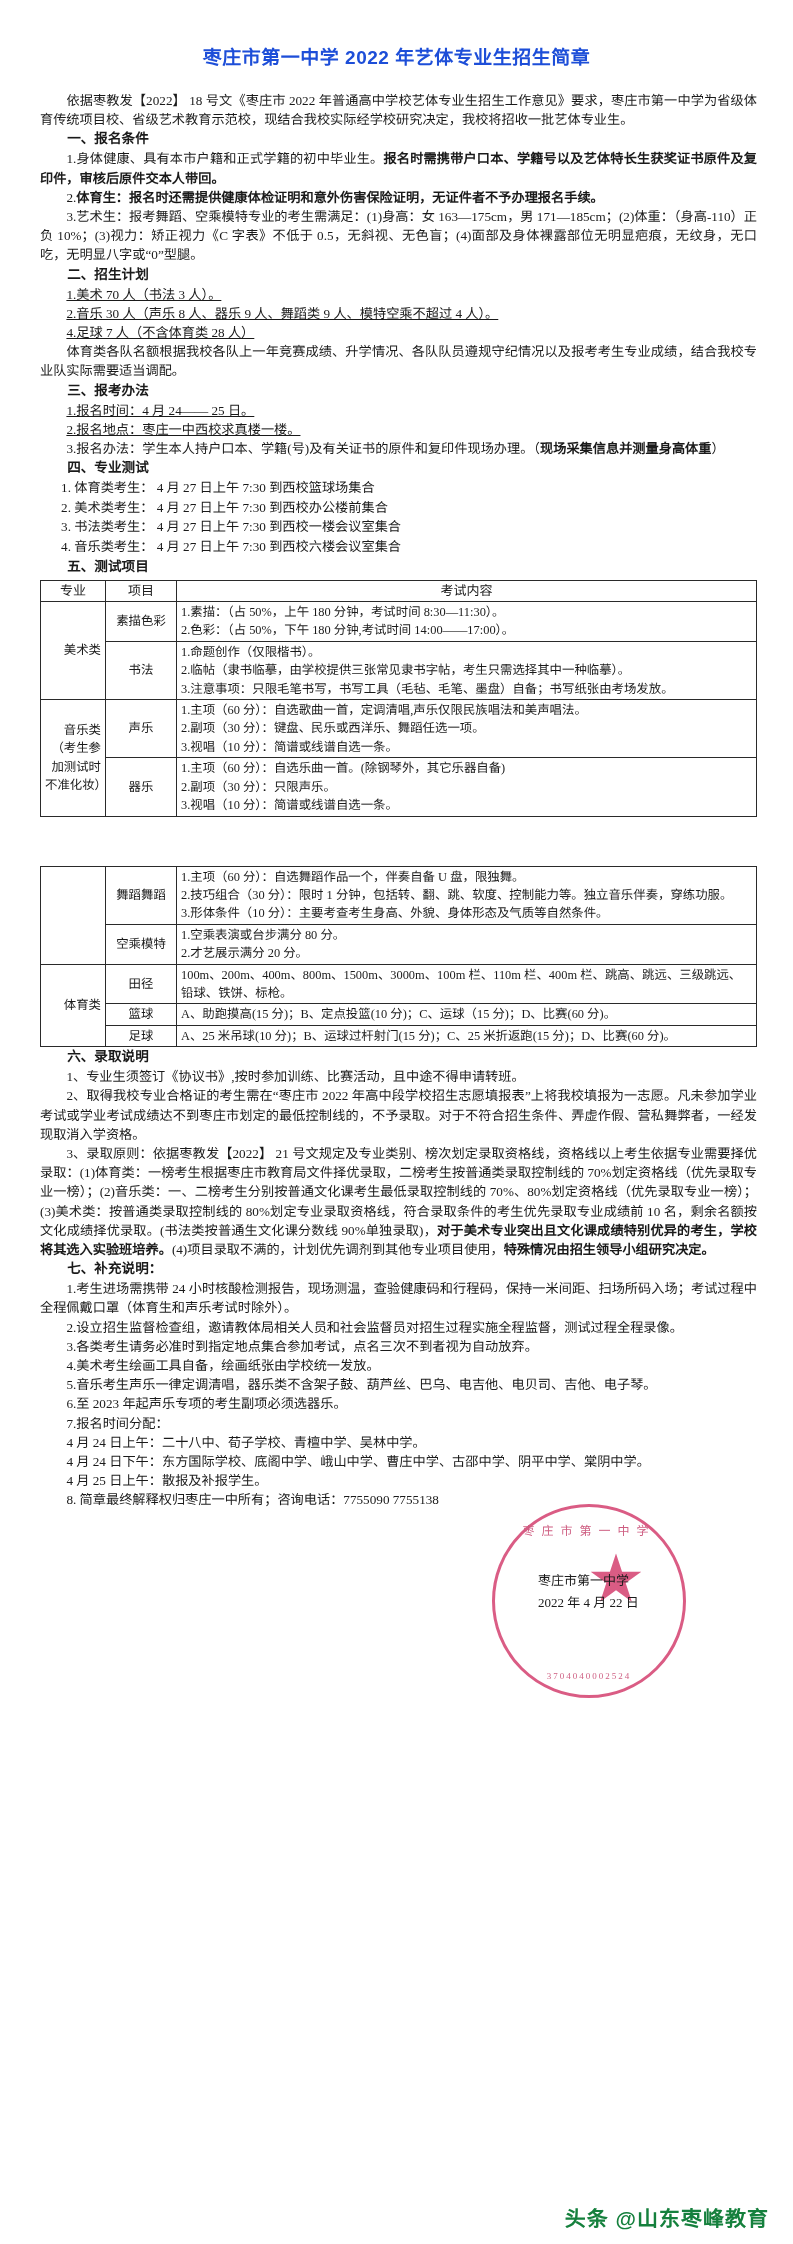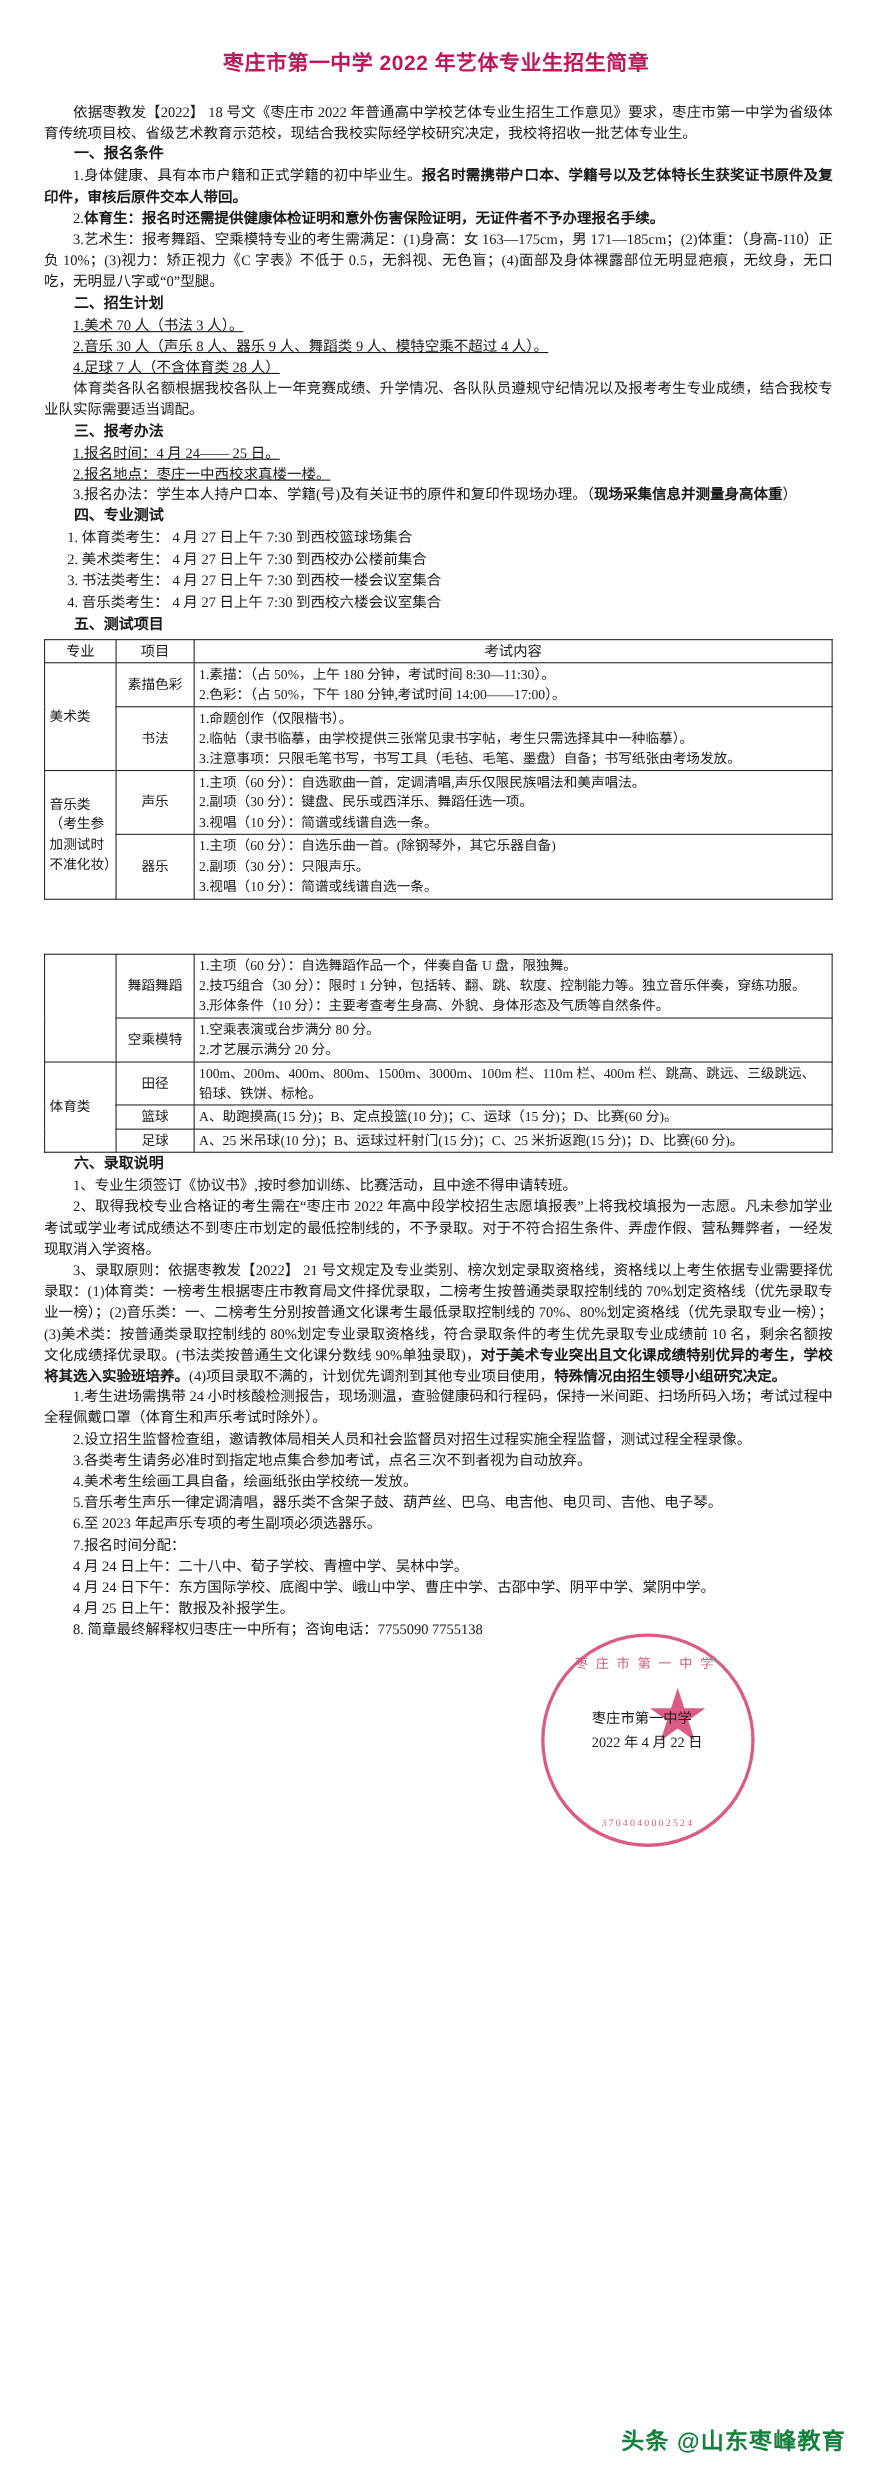--- a/index.html
+++ b/index.html
@@ -22,21 +22,21 @@
     position: relative;
   }
   .doc-title {
     text-align: center;
     font-weight: bold;
     font-size: 19px;
     letter-spacing: 0.5px;
     padding-top: 42px;
     padding-bottom: 22px;
     font-family: "Liberation Sans", "DejaVu Sans", sans-serif;
-    color: #be185d;
+    color: #1d4ed8;
   }
   .body-wrap {
     padding: 0 36px 0 40px;
   }
   p.para {
     margin: 0;
     font-size: 13.2px;
     line-height: 19.2px;
     text-align: justify;
     text-justify: inter-ideograph;
@@ -75,21 +75,21 @@
     font-size: 12.4px;
     line-height: 18.4px;
     padding: 1px 4px;
     vertical-align: middle;
     font-weight: normal;
   }
   table.tbl th {
     text-align: center;
     font-size: 13px;
   }
-  .col-major { width: 56px; text-align: left; }
+  .col-major { width: 56px; text-align: right; }
   .col-item  { width: 62px; text-align: center; }
   .cell-lines { }
   .cell-lines div { white-space: normal; }
   .vert-stack { line-height: 17px; }
   .gap-block { height: 46px; }
   .tbl2 { margin-top: 0; }
   .stamp-area {
     position: relative;
     height: 205px;
   }
@@ -271,20 +271,21 @@
           </td>
         </tr>
       </tbody>
     </table>
 
     <p class="sec-head">六、录取说明</p>
     <p class="para indent2">1、专业生须签订《协议书》,按时参加训练、比赛活动，且中途不得申请转班。</p>
     <p class="para indent2">2、取得我校专业合格证的考生需在“枣庄市 2022 年高中段学校招生志愿填报表”上将我校填报为一志愿。凡未参加学业考试或学业考试成绩达不到枣庄市划定的最低控制线的，不予录取。对于不符合招生条件、弄虚作假、营私舞弊者，一经发现取消入学资格。</p>
     <p class="para indent2"><span>3、录取原则：依据枣教发【2022】 21 号文规定及专业类别、榜次划定录取资格线，资格线以上考生依据专业需要择优录取：(1)体育类：一榜考生根据枣庄市教育局文件择优录取，二榜考生按普通类录取控制线的 70%划定资格线（优先录取专业一榜）；(2)音乐类：一、二榜考生分别按普通文化课考生最低录取控制线的 70%、80%划定资格线（优先录取专业一榜）；(3)美术类：按普通类录取控制线的 80%划定专业录取资格线，符合录取条件的考生优先录取专业成绩前 10 名，剩余名额按文化成绩择优录取。(书法类按普通生文化课分数线 90%单独录取)，</span><span class="b">对于美术专业突出且文化课成绩特别优异的考生，学校将其选入实验班培养。</span><span>(4)项目录取不满的，计划优先调剂到其他专业项目使用，</span><span class="b">特殊情况由招生领导小组研究决定。</span></p>
 
+    <p class="sec-head">七、补充说明：</p>
     <p class="para indent2">1.考生进场需携带 24 小时核酸检测报告，现场测温，查验健康码和行程码，保持一米间距、扫场所码入场；考试过程中全程佩戴口罩（体育生和声乐考试时除外）。</p>
     <p class="para indent2">2.设立招生监督检查组，邀请教体局相关人员和社会监督员对招生过程实施全程监督，测试过程全程录像。</p>
     <p class="para indent2">3.各类考生请务必准时到指定地点集合参加考试，点名三次不到者视为自动放弃。</p>
     <p class="para indent2">4.美术考生绘画工具自备，绘画纸张由学校统一发放。</p>
     <p class="para indent2">5.音乐考生声乐一律定调清唱，器乐类不含架子鼓、葫芦丝、巴乌、电吉他、电贝司、吉他、电子琴。</p>
     <p class="para indent2">6.至 2023 年起声乐专项的考生副项必须选器乐。</p>
     <p class="para indent2">7.报名时间分配：</p>
     <p class="para indent2">4 月 24 日上午：二十八中、荀子学校、青檀中学、吴林中学。</p>
     <p class="para indent2">4 月 24 日下午：东方国际学校、底阁中学、峨山中学、曹庄中学、古邵中学、阴平中学、棠阴中学。</p>
     <p class="para indent2">4 月 25 日上午：散报及补报学生。</p>

